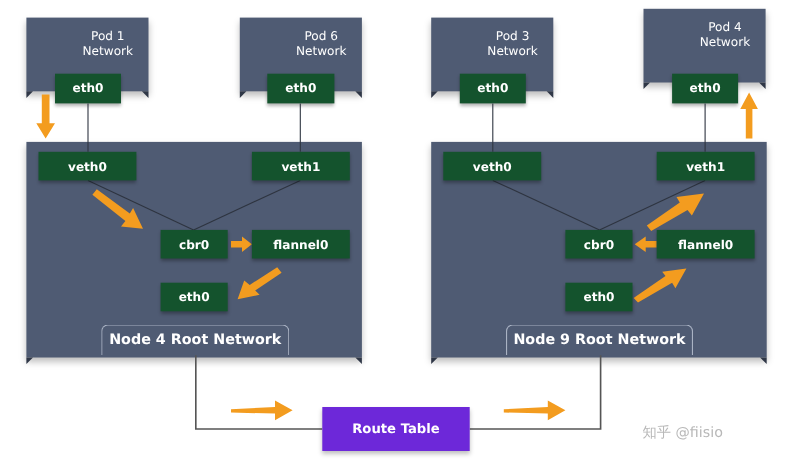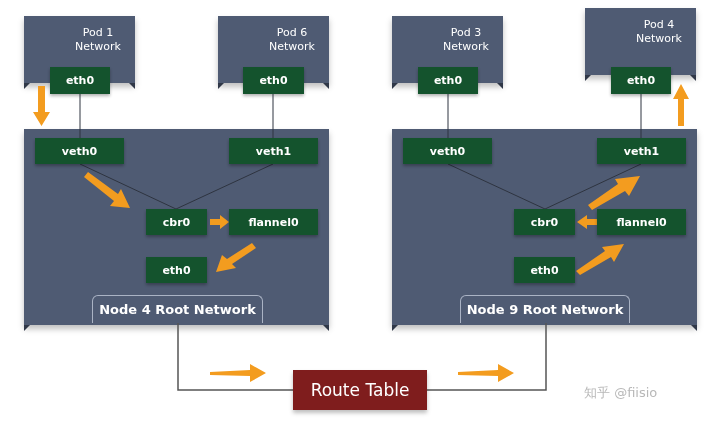--- a/index.html
+++ b/index.html
@@ -4,21 +4,21 @@
 <style>
   html,body{margin:0;padding:0;background:#ffffff;}
   body{width:720px;height:426px;position:relative;overflow:hidden;font-family:"DejaVu Sans","Liberation Sans",sans-serif;}
   .dark{position:absolute;background:#4f5b73;}
   .dark.shadow{box-shadow:0 4px 6px rgba(0,0,0,0.25);}
   .tick-l,.tick-r{position:absolute;bottom:-6px;width:0;height:0;border-top:6px solid #2f3747;}
   .tick-l{left:0;border-right:6px solid transparent;}
   .tick-r{right:0;border-left:6px solid transparent;}
   .pod-title{position:absolute;left:0;right:0;top:10px;text-align:center;color:#ffffff;font-weight:normal;font-size:11px;line-height:14px;margin-left:37px;}
   .teal{position:absolute;background:#14532d;color:#ffffff;font-weight:bold;font-size:11px;display:flex;align-items:center;justify-content:center;box-shadow:0 2px 3px rgba(0,0,0,0.3);}
-  .route{position:absolute;background:#7f1d1d;color:#ffffff;font-weight:normal;font-size:17px;display:flex;align-items:center;justify-content:center;box-shadow:0 3px 4px rgba(0,0,0,0.25);}
+  .route{position:absolute;background:#6d28d9;color:#ffffff;font-weight:bold;font-size:12px;display:flex;align-items:center;justify-content:center;box-shadow:0 3px 4px rgba(0,0,0,0.25);}
   .node-label{position:absolute;background:#4f5b73;border:1px solid #aab3c4;border-bottom:none;border-radius:6px 6px 0 0;color:#ffffff;font-weight:bold;font-size:13px;display:flex;align-items:center;justify-content:center;}
   svg.overlay{position:absolute;left:0;top:0;}
   .watermark{position:absolute;left:584px;top:384px;color:#b8b8b8;font-size:13px;font-family:"DejaVu Sans",sans-serif;}
 </style>
 </head>
 <body>
 
 <div class="dark shadow" style="left:24px;top:16px;width:111px;height:67px;">
   <div class="pod-title"><span>Pod 1</span><br><span>Network</span></div>
   <span class="tick-l"></span>

